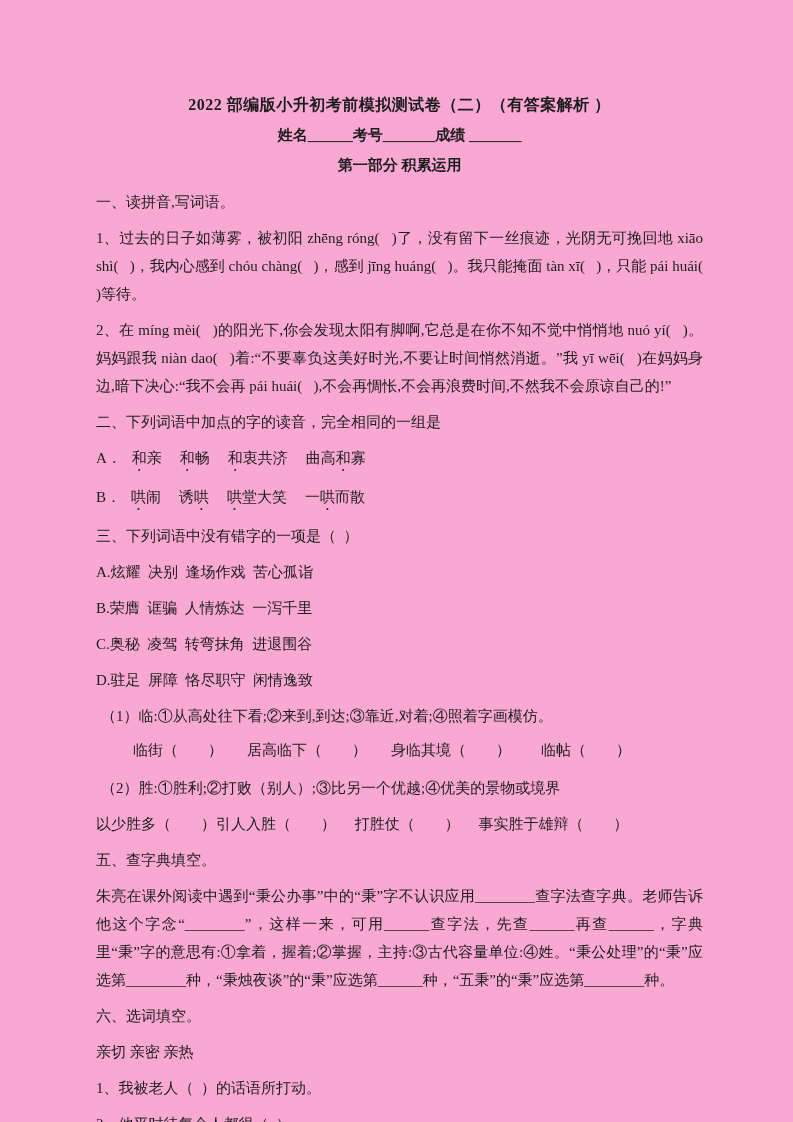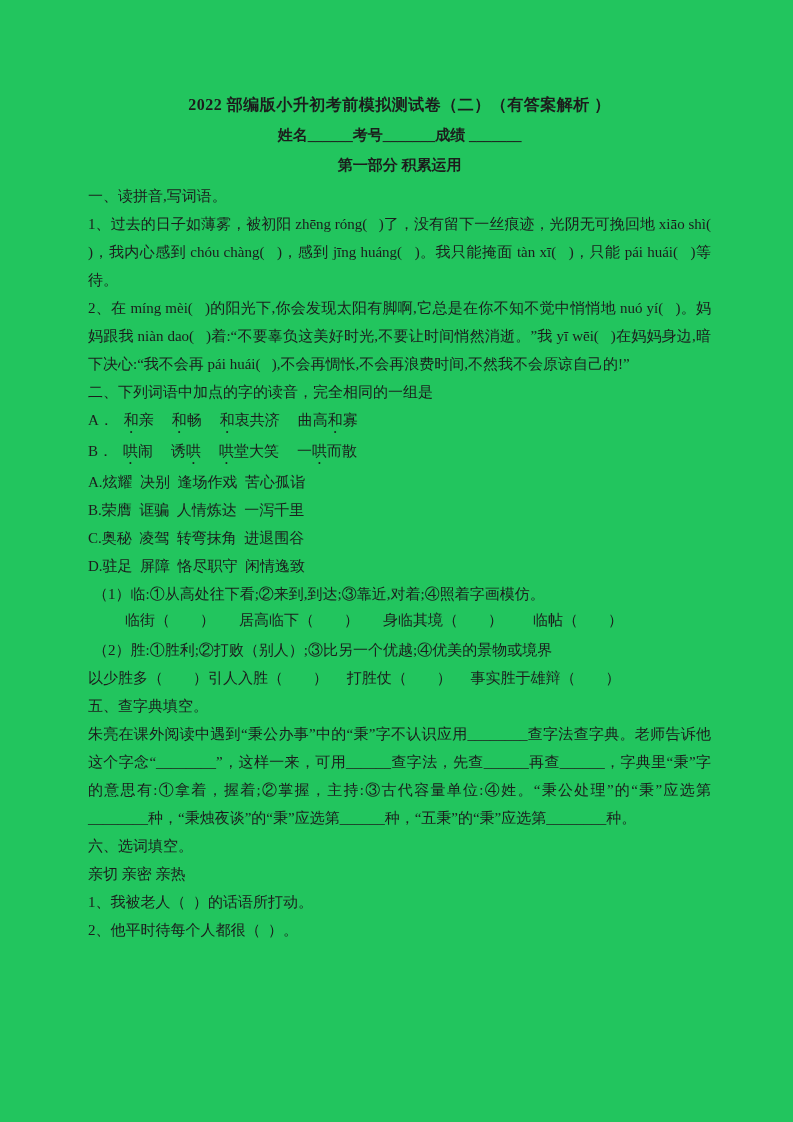--- a/index.html
+++ b/index.html
@@ -1,35 +1,35 @@
 <!DOCTYPE html>
 <html><head>
 <meta charset="utf-8">
 <style>
   html, body { margin: 0; padding: 0; background: #ffffff; }
   .page {
     position: relative;
     width: 793px;
     height: 1122px;
-    background: #22c55e;
+    background: #f9a8d4;
     color: #1c1c1c;
     font-family: "Liberation Serif", "DejaVu Serif", serif;
     font-size: 15px;
     box-sizing: border-box;
     padding: 90px 82px 40px 88px;
     overflow: hidden;
   }
   .hdr { text-align: center; line-height: 30px; font-weight: bold; white-space: pre-wrap; }
   .hdr.title { font-size: 16px; letter-spacing: 0.5px; }
   .body-text { margin-top: 2px; }
   .line {
     line-height: 28px;
     white-space: pre-wrap;
     text-align: justify;
-    margin: 0;
+    margin: 8px;
   }
   .indent-sm { padding-left: 5px; }
   .indent-md { padding-left: 37px; font-family: Liberation Mono, monospace; }
   .opt { display: block; }
   .opt .opt-label { margin-right: 10px; }
   .opt .w { margin-right: 18px; }
   .em-dot {
     -webkit-text-emphasis: filled dot;
     -webkit-text-emphasis-position: under;
     text-emphasis: filled dot;
@@ -52,20 +52,21 @@
     <p class="line">2、在 míng mèi(   )的阳光下,你会发现太阳有脚啊,它总是在你不知不觉中悄悄地 nuó yí(   )。妈妈跟我 niàn dao(   )着:“不要辜负这美好时光,不要让时间悄然消逝。”我 yī wēi(   )在妈妈身边,暗下决心:“我不会再 pái huái(   ),不会再惆怅,不会再浪费时间,不然我不会原谅自己的!”</p>
 
     <p class="line">二、下列词语中加点的字的读音，完全相同的一组是</p>
 
     <p class="line opt"><span class="opt-label">A．</span><span class="w"><span></span><span class="em-dot">和</span><span>亲</span></span><span class="w"><span></span><span class="em-dot">和</span><span>畅</span></span><span class="w"><span></span><span class="em-dot">和</span><span>衷共济</span></span><span class="w"><span>曲高</span><span class="em-dot">和</span><span>寡</span></span></p>
 
     <p class="line opt"><span class="opt-label">B．</span><span class="w"><span></span><span class="em-dot">哄</span><span>闹</span></span><span class="w"><span>诱</span><span class="em-dot">哄</span><span></span></span><span class="w"><span></span><span class="em-dot">哄</span><span>堂大笑</span></span><span class="w"><span>一</span><span class="em-dot">哄</span><span>而散</span></span></p>
 
 
 
+    <p class="line">三、下列词语中没有错字的一项是（  ）</p>
     <p class="line">A.炫耀  决别  逢场作戏  苦心孤诣</p>
     <p class="line">B.荣膺  诓骗  人情炼达  一泻千里</p>
     <p class="line">C.奥秘  凌驾  转弯抹角  进退围谷</p>
     <p class="line">D.驻足  屏障  恪尽职守  闲情逸致</p>
 
     <p class="line indent-sm">（1）临:①从高处往下看;②来到,到达;③靠近,对着;④照着字画模仿。</p>
     <p class="line indent-md">临街（　　）　 居高临下（　　）　 身临其境（　　）　　临帖（　　）</p>
     <p class="line indent-sm">（2）胜:①胜利;②打败（别人）;③比另一个优越;④优美的景物或境界</p>
     <p class="line">以少胜多（　　）引人入胜（　　）　 打胜仗（　　）　 事实胜于雄辩（　　）</p>
 

